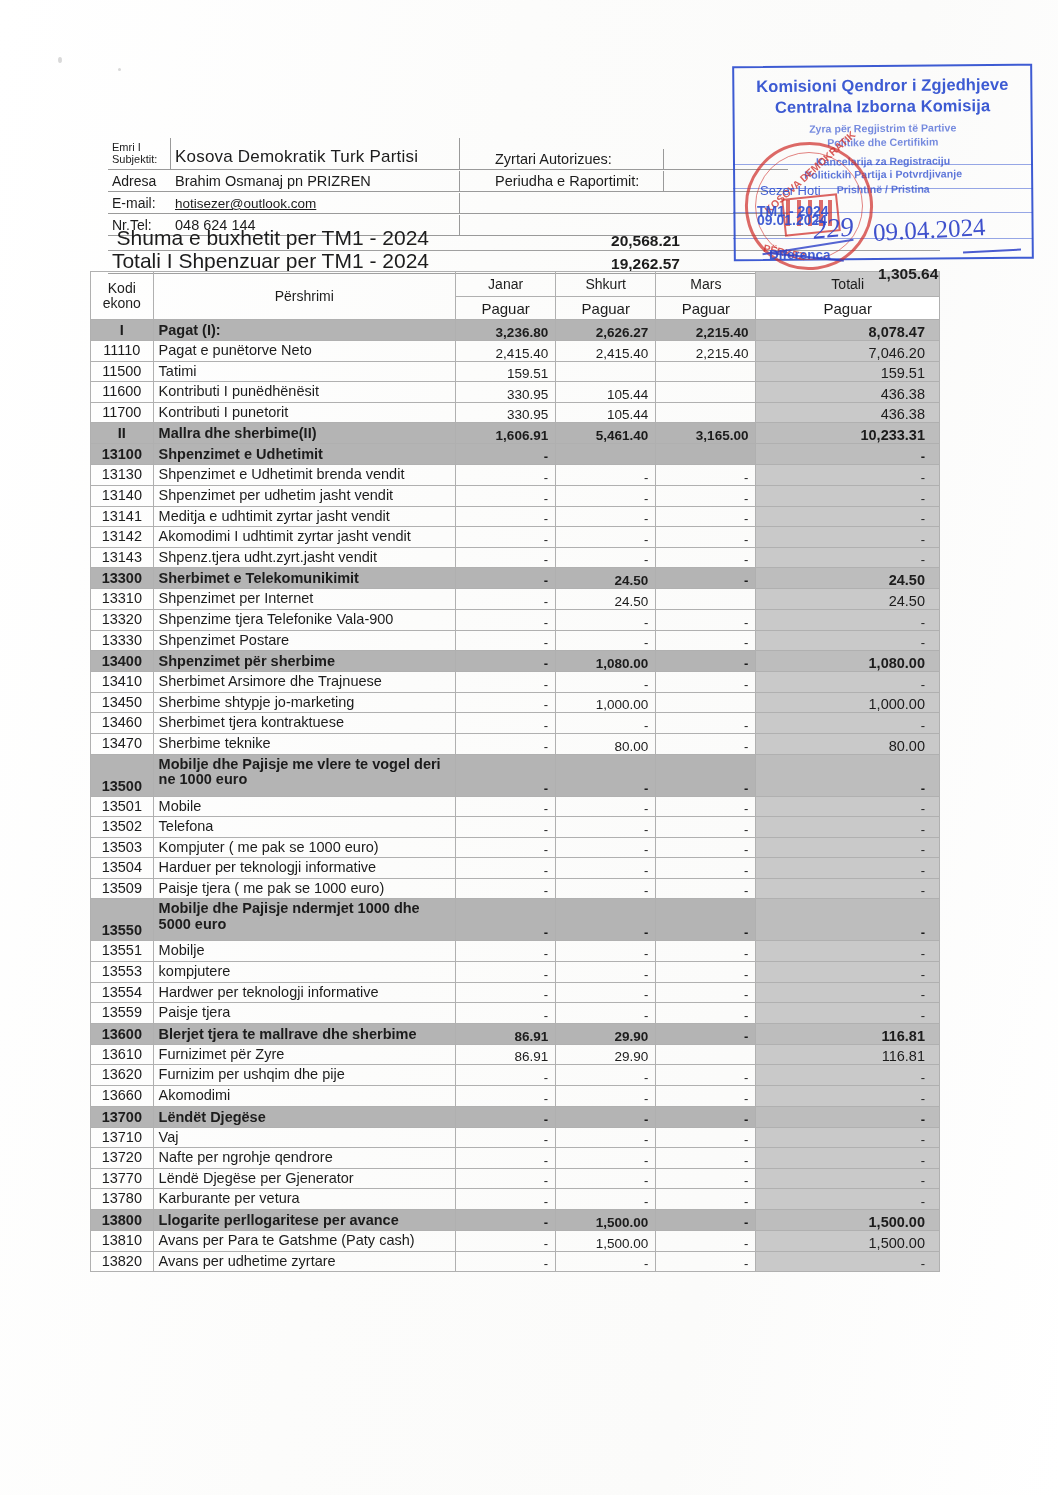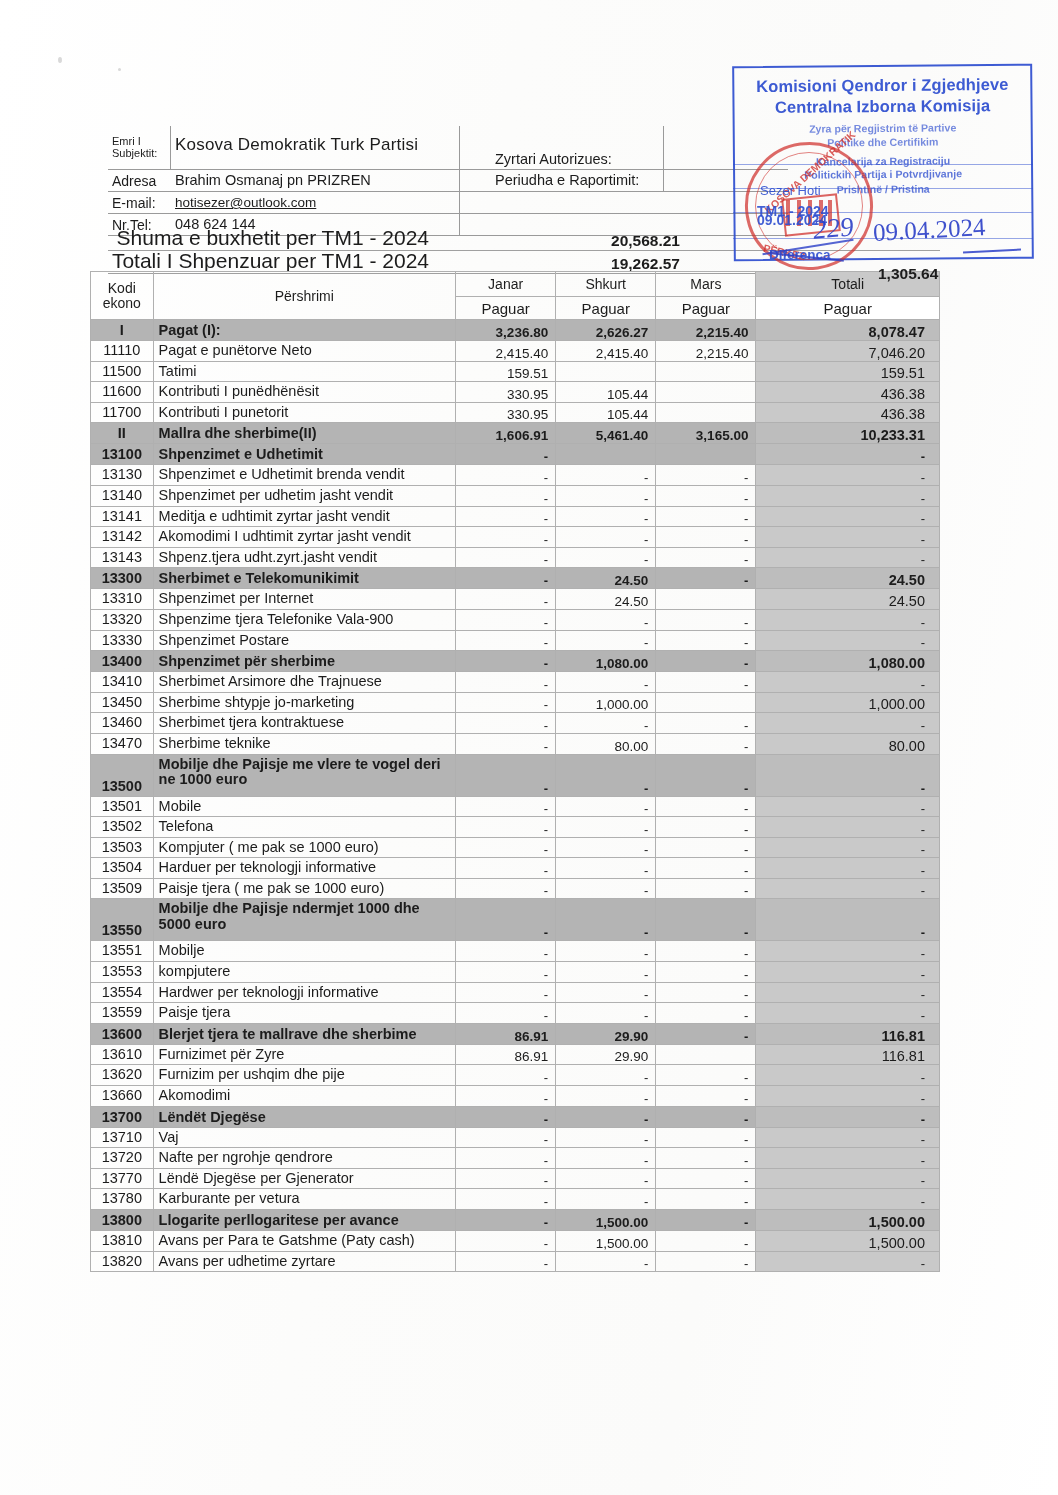--- a/index.html
+++ b/index.html
@@ -10,21 +10,21 @@
     background:#fdfdfd;
   }
   
   .page-tint{position:absolute;inset:0;background:
      linear-gradient(100deg,#ffffff 0%,#fcfcfb 40%,#fbfbfa 70%,#ffffff 100%);
      pointer-events:none;}
   .speck{position:absolute;background:#b9b9b9;border-radius:50%;opacity:.55;}
 
   
   .hdr{position:absolute;left:108px;top:126px;width:680px;font-size:14.5px;}
-  .hrow{display:flex;border-bottom:1px solid #9a9a9a;box-sizing:border-box;}
+  .hrow{display:flex;border-bottom:1px solid #9a9a9a;box-sizing:border-box;align-items:flex-end;}
   .hleft{display:flex;width:352px;border-right:1px solid #9a9a9a;box-sizing:border-box;}
   .hlab{width:63px;font-size:11px;line-height:1.05;padding:2px 2px 1px 4px;box-sizing:border-box;
         border-right:1px solid #9a9a9a;display:flex;flex-direction:column;justify-content:center;}
   .hlab.big{font-size:14px;border-right:none;width:63px;}
   .hval{flex:1;padding:2px 4px;box-sizing:border-box;white-space:nowrap;overflow:hidden;}
   .hright{flex:1;display:flex;margin-left:31px;}
   .hrlab{flex:1;padding:2px 4px;box-sizing:border-box;white-space:nowrap;}
   .hrval{width:125px;border-left:1px solid #9a9a9a;box-sizing:border-box;}
 
   .hdr .r1{height:44px;}

